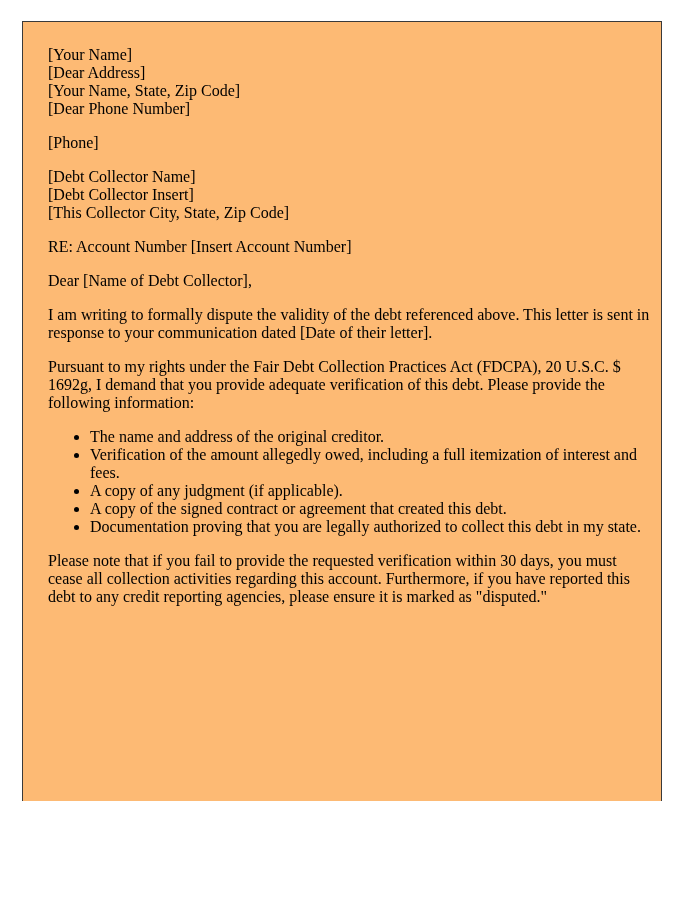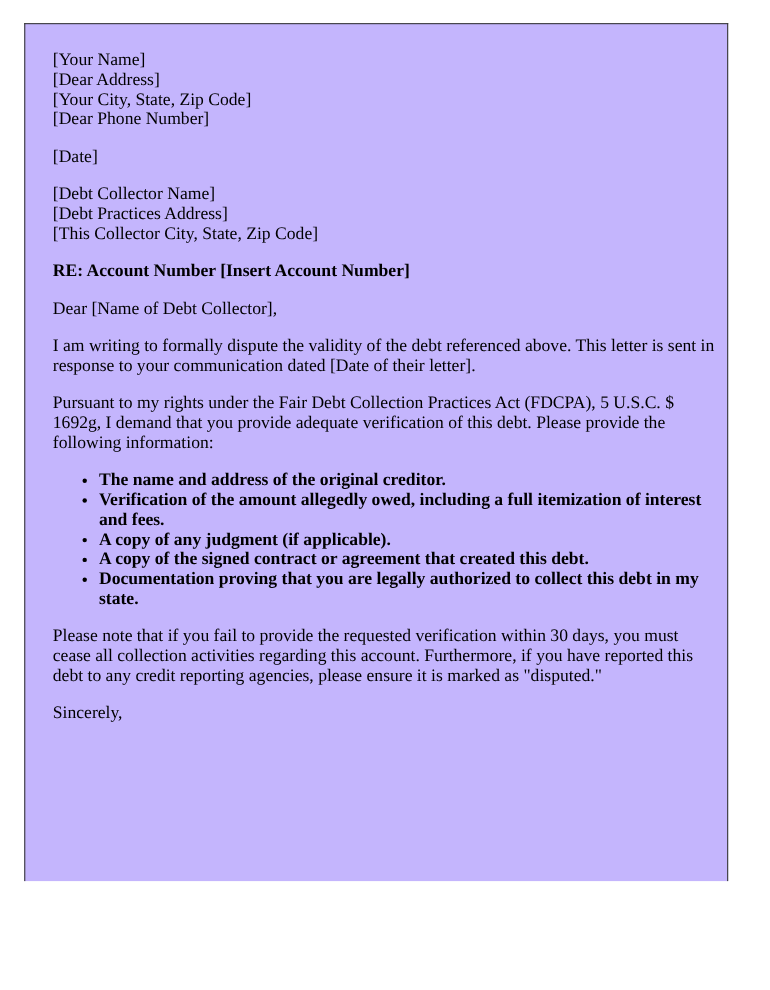--- a/index.html
+++ b/index.html
@@ -19,79 +19,77 @@
     position: absolute;
     left: 22px;
     top: 21px;
     width: 640px;
     height: 780px;
     box-sizing: border-box;
     border: 1px solid #3a3a3a;
     border-bottom: none;
     padding: 8px 11px 0 25px;
     overflow: hidden;
-    background: #c4b5fd;
+    background: #fdba74;
   }
   .para {
     margin: 16px 0;
     line-height: 18px;
   }
   .line {
     line-height: 18px;
   }
   .subject {
-    font-weight: bold;
+    font-weight: normal;
   }
   ul.req-list {
     margin: 16px 0;
     padding: 0 0 0 42px;
     line-height: 18px;
-    font-weight: bold;
   }
   ul.req-list li {
     margin: 0;
     padding: 0;
   }
 </style>
 </head>
 <body>
 
 <div class="letter">
 
   <div class="para">
     <div class="line">[Your Name]</div>
     <div class="line">[Dear Address]</div>
-    <div class="line">[Your City, State, Zip Code]</div>
+    <div class="line">[Your Name, State, Zip Code]</div>
     <div class="line">[Dear Phone Number]</div>
   </div>
 
-  <div class="para">[Date]</div>
+  <div class="para">[Phone]</div>
 
   <div class="para">
     <div class="line">[Debt Collector Name]</div>
-    <div class="line">[Debt Practices Address]</div>
+    <div class="line">[Debt Collector Insert]</div>
     <div class="line">[This Collector City, State, Zip Code]</div>
   </div>
 
   <div class="para subject">RE: Account Number [Insert Account Number]</div>
 
   <div class="para">Dear [Name of Debt Collector],</div>
 
   <div class="para">I am writing to formally dispute the validity of the debt referenced above. This letter is sent in response to your communication dated [Date of their letter].</div>
 
-  <div class="para">Pursuant to my rights under the Fair Debt Collection Practices Act (FDCPA), 5 U.S.C. $ 1692g, I demand that you provide adequate verification of this debt. Please provide the following information:</div>
+  <div class="para">Pursuant to my rights under the Fair Debt Collection Practices Act (FDCPA), 20 U.S.C. $ 1692g, I demand that you provide adequate verification of this debt. Please provide the following information:</div>
 
   <ul class="req-list">
     <li>The name and address of the original creditor.</li>
     <li>Verification of the amount allegedly owed, including a full itemization of interest and fees.</li>
     <li>A copy of any judgment (if applicable).</li>
     <li>A copy of the signed contract or agreement that created this debt.</li>
     <li>Documentation proving that you are legally authorized to collect this debt in my state.</li>
   </ul>
 
   <div class="para">Please note that if you fail to provide the requested verification within 30 days, you must cease all collection activities regarding this account. Furthermore, if you have reported this debt to any credit reporting agencies, please ensure it is marked as "disputed."</div>
 
 
-  <div class="para">Sincerely,</div>
 
 
 
 </div>
 
 </body></html>

